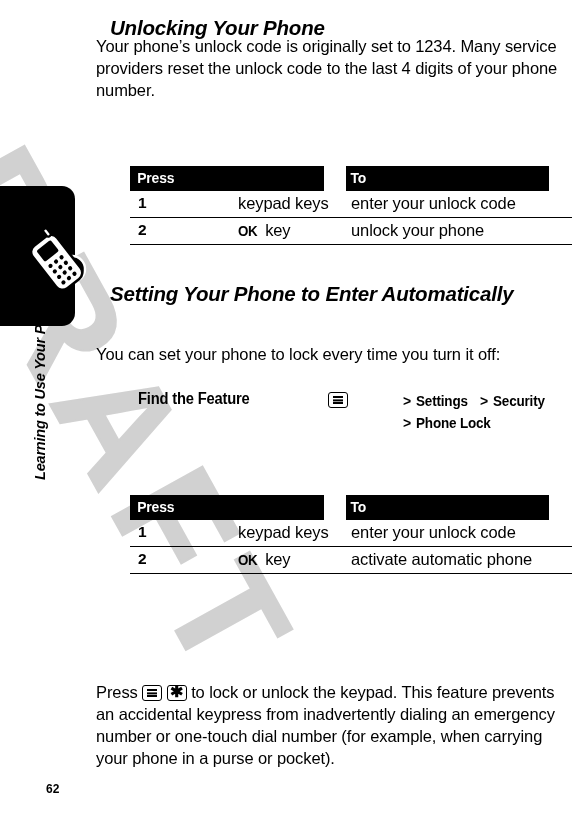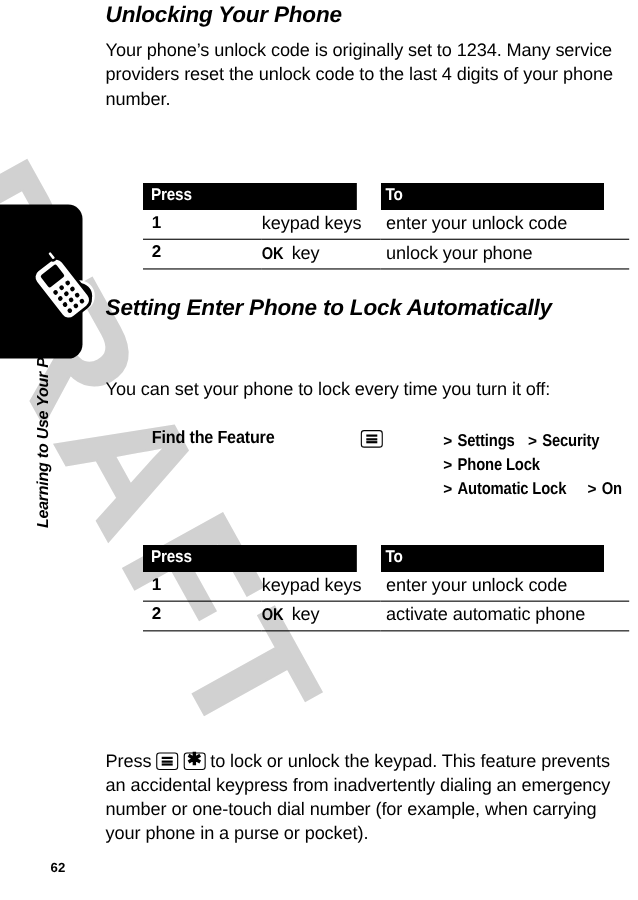--- a/index.html
+++ b/index.html
@@ -59,21 +59,21 @@
     left: 96px;
     width: 472px;
     top: 0;
   }
 
   h1.sect {
     font-size: 20.5px;
     font-weight: bold;
     font-style: italic;
     line-height: 1.18;
-    margin: 0;
+    margin: 14px;
     letter-spacing: -0.2px;
   }
 
   p.body {
     font-size: 16.5px;
     line-height: 1.33;
     margin: 0;
     letter-spacing: -0.1px;
   }
 
@@ -288,21 +288,21 @@
         <tr>
           <td class="num">2</td>
           <td class="press"><span class="mono-bold">OK</span><span> key</span></td>
           <td class="to">unlock your phone</td>
         </tr>
       </tbody>
     </table>
   </div>
 
   <div class="col" style="top:268px;">
-    <h1 class="sect">Setting Enter Phone to Lock Automatically</h1>
+    <h1 class="sect">Setting Your Phone to Enter Automatically</h1>
   </div>
 
   <div class="col" style="top:344px;">
     <p class="body">You can set your phone to lock every time you turn it off:</p>
   </div>
 
   <div class="col" style="top:390px;">
     <div class="fft">
       <div class="fft-label">Find the Feature</div>
       <div class="fft-key">
@@ -312,26 +312,20 @@
         <div class="line">
           <span class="gt">&gt;</span>
           <span class="bold">Settings</span>
           <span class="gt">&gt;</span>
           <span class="bold">Security</span>
         </div>
         <div class="line">
           <span class="gt">&gt;</span>
           <span class="bold">Phone Lock</span>
         </div>
-        <div class="line">
-          <span class="gt">&gt;</span>
-          <span class="bold">Automatic Lock</span>
-          <span class="gt">&gt;</span>
-          <span class="bold">On</span>
-        </div>
       </div>
     </div>
   </div>
 
   <div class="col" style="left:130px; top:495px; width:442px;">
     <table class="proc">
       <thead>
         <tr>
           <th class="th-press" colspan="2">Press</th>
           <th class="th-to">To</th>

